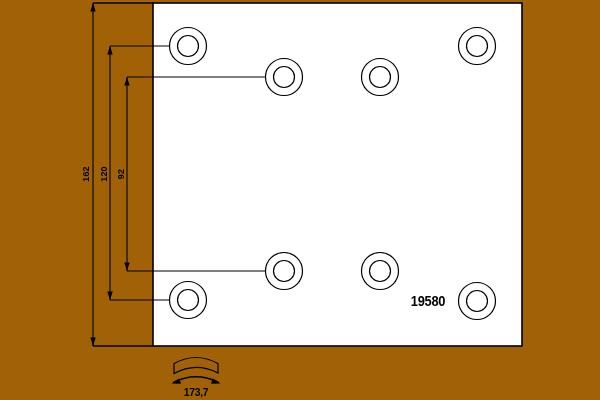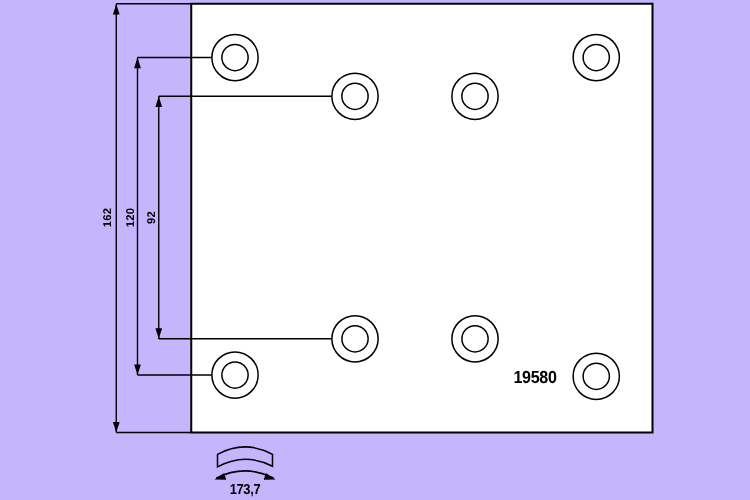--- a/index.html
+++ b/index.html
@@ -4,21 +4,21 @@
 <style>
   html, body {
     margin: 0;
     padding: 0;
     background: #ffffff;
   }
   #canvas {
     position: relative;
     width: 600px;
     height: 400px;
-    background: #c4b5fd;
+    background: #a16207;
     overflow: hidden;
     font-family: "Liberation Sans", sans-serif;
   }
   #drawing-svg {
     position: absolute;
     left: 0;
     top: 0;
   }
   .dim-label {
     position: absolute;

